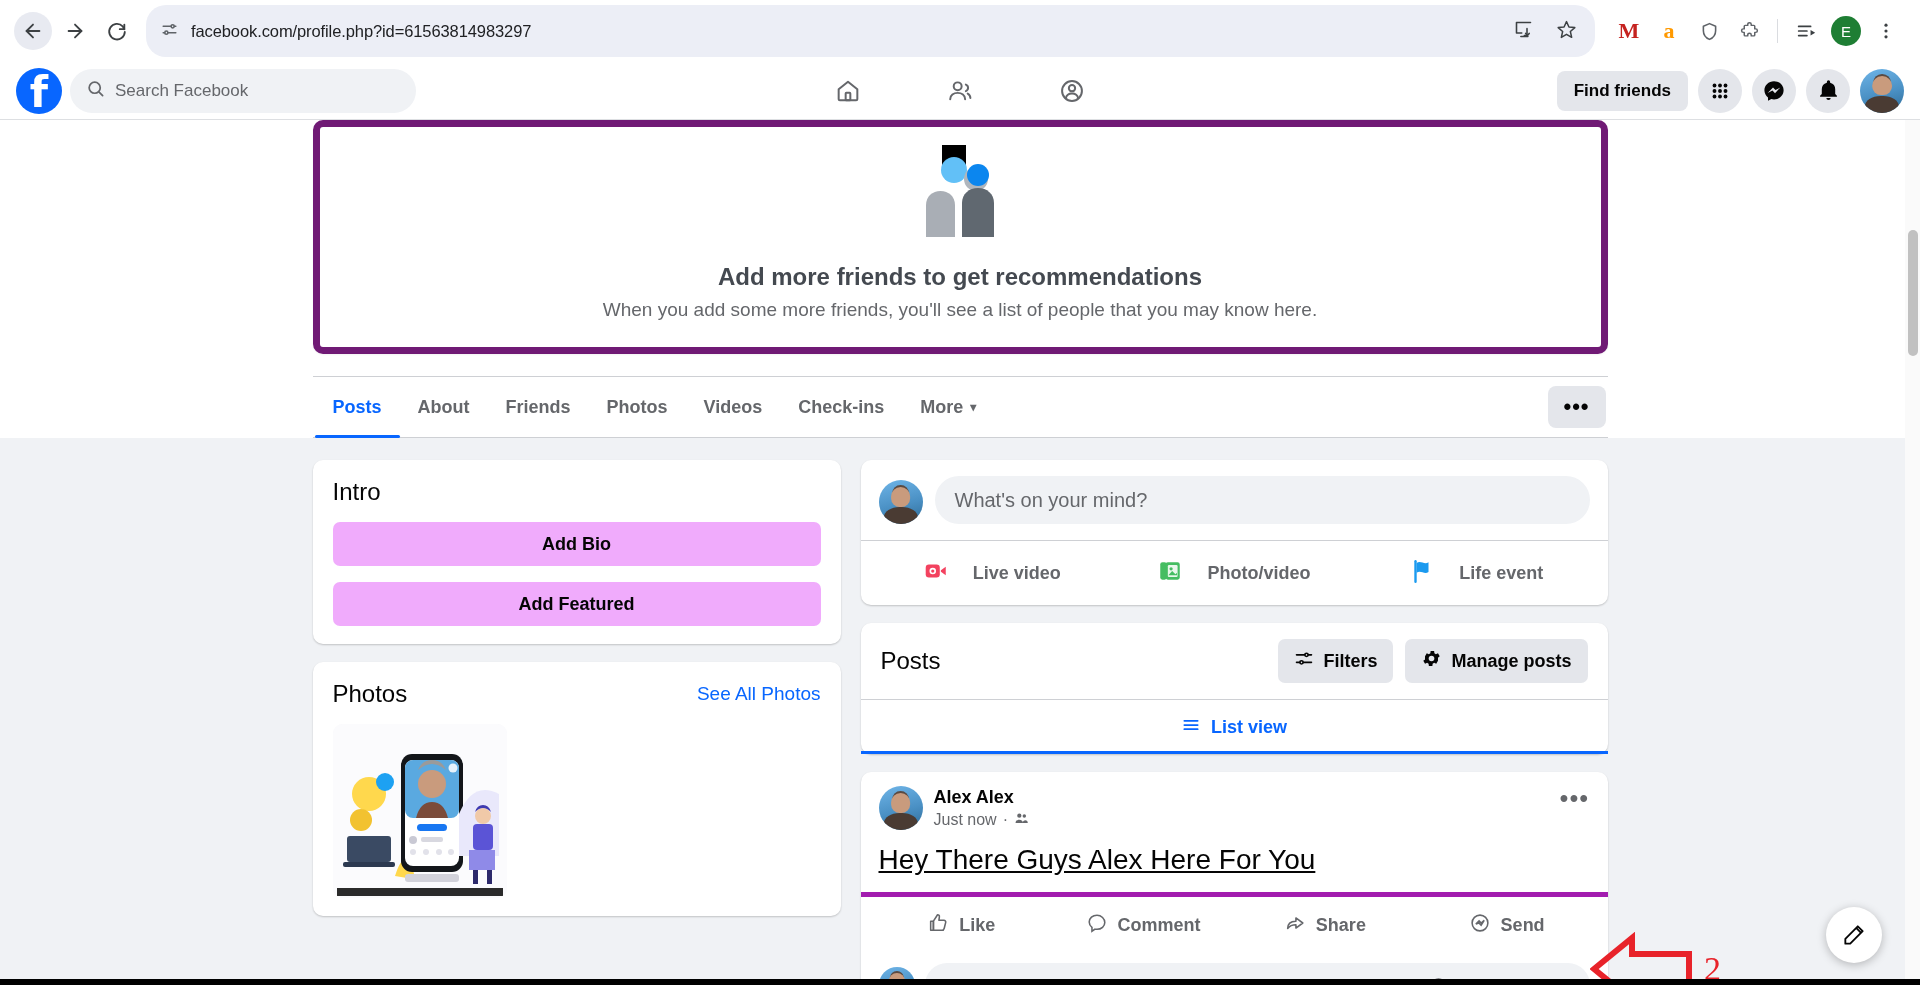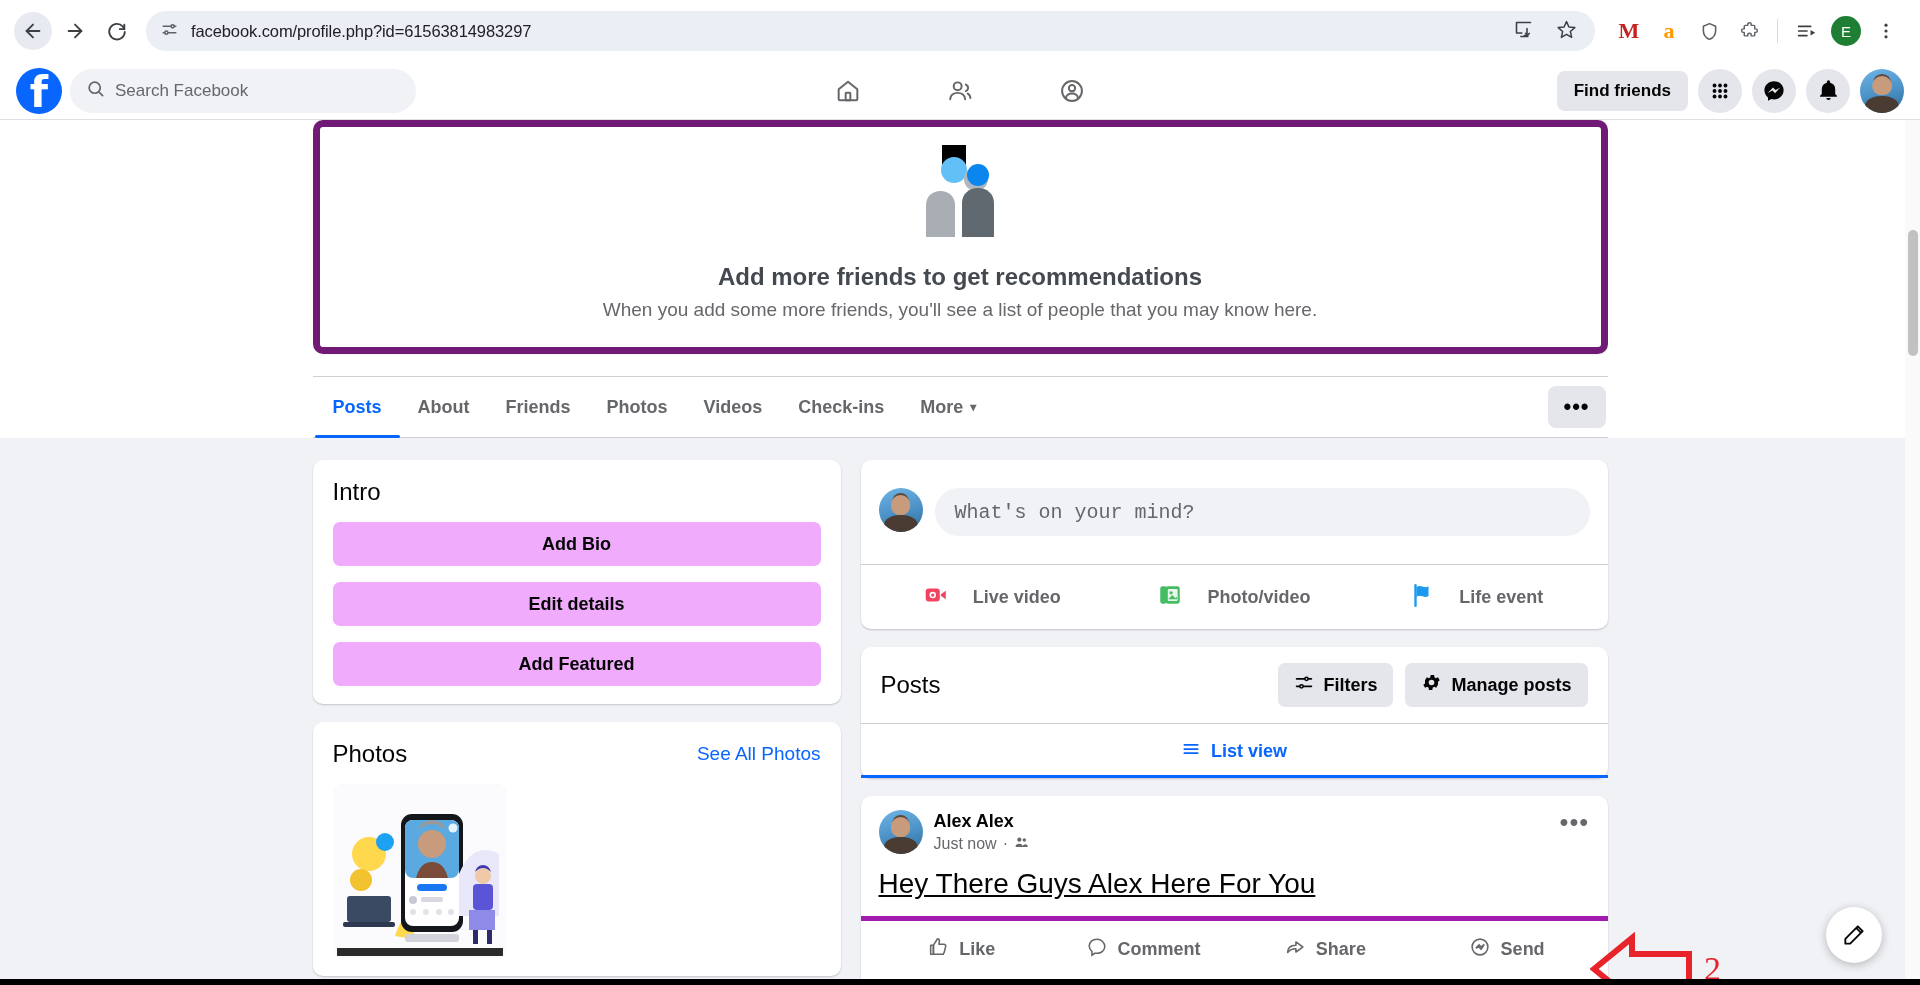--- a/index.html
+++ b/index.html
@@ -24,21 +24,21 @@
     width: 38px; height: 38px;
     border-radius: 50%;
     display: flex; align-items: center; justify-content: center;
     color: #3c4043;
     flex: 0 0 auto;
   }
   .nav-btn.back { background: #e8eaf1; }
   .nav-btn svg { display: block; }
   .omnibox {
     flex: 1 1 auto;
-    height: 40px;
+    height: 52px;
     background: #eceef6;
     border-radius: 20px;
     display: flex;
     align-items: center;
     padding: 0 14px;
     margin: 0 10px 0 6px;
     gap: 12px;
     min-width: 0;
   }
   .omni-url {
@@ -256,21 +256,21 @@
   .photo-thumb {
     width: 174px; height: 174px;
     border-radius: 10px;
     margin-top: 16px;
     overflow: hidden;
     background: #f7f7f9;
     position: relative;
   }
 
   
-  .composer-row { display: flex; align-items: flex-start; gap: 12px; padding: 28px 18px; font-family: Liberation Mono, monospace; }
+  .composer-row { display: flex; align-items: flex-end; gap: 12px; padding: 16px 18px; }
   .composer-input {
     flex: 1 1 auto;
     height: 48px;
     background: #f0f2f5;
     border-radius: 24px;
     display: flex; align-items: center;
     padding: 0 20px;
     color: #65676b;
     font-size: 20px;
   }
@@ -608,21 +608,20 @@
     </div>
   </div>
 
   <div class="grey-area">
     <div class="container cols">
 
       <div class="col-left">
         <div class="card card-pad">
           <div class="card-title">Intro</div>
           <div class="grey-btn">Add Bio</div>
-          <div class="grey-btn">Edit details</div>
           <div class="grey-btn">Add Featured</div>
         </div>
 
         <div class="card card-pad" style="margin-top:18px;">
           <div class="photos-head">
             <div class="card-title">Photos</div>
             <div class="see-all">See All Photos</div>
           </div>
           <div class="photo-thumb">
             <svg width="174" height="174" viewBox="0 0 174 174">

